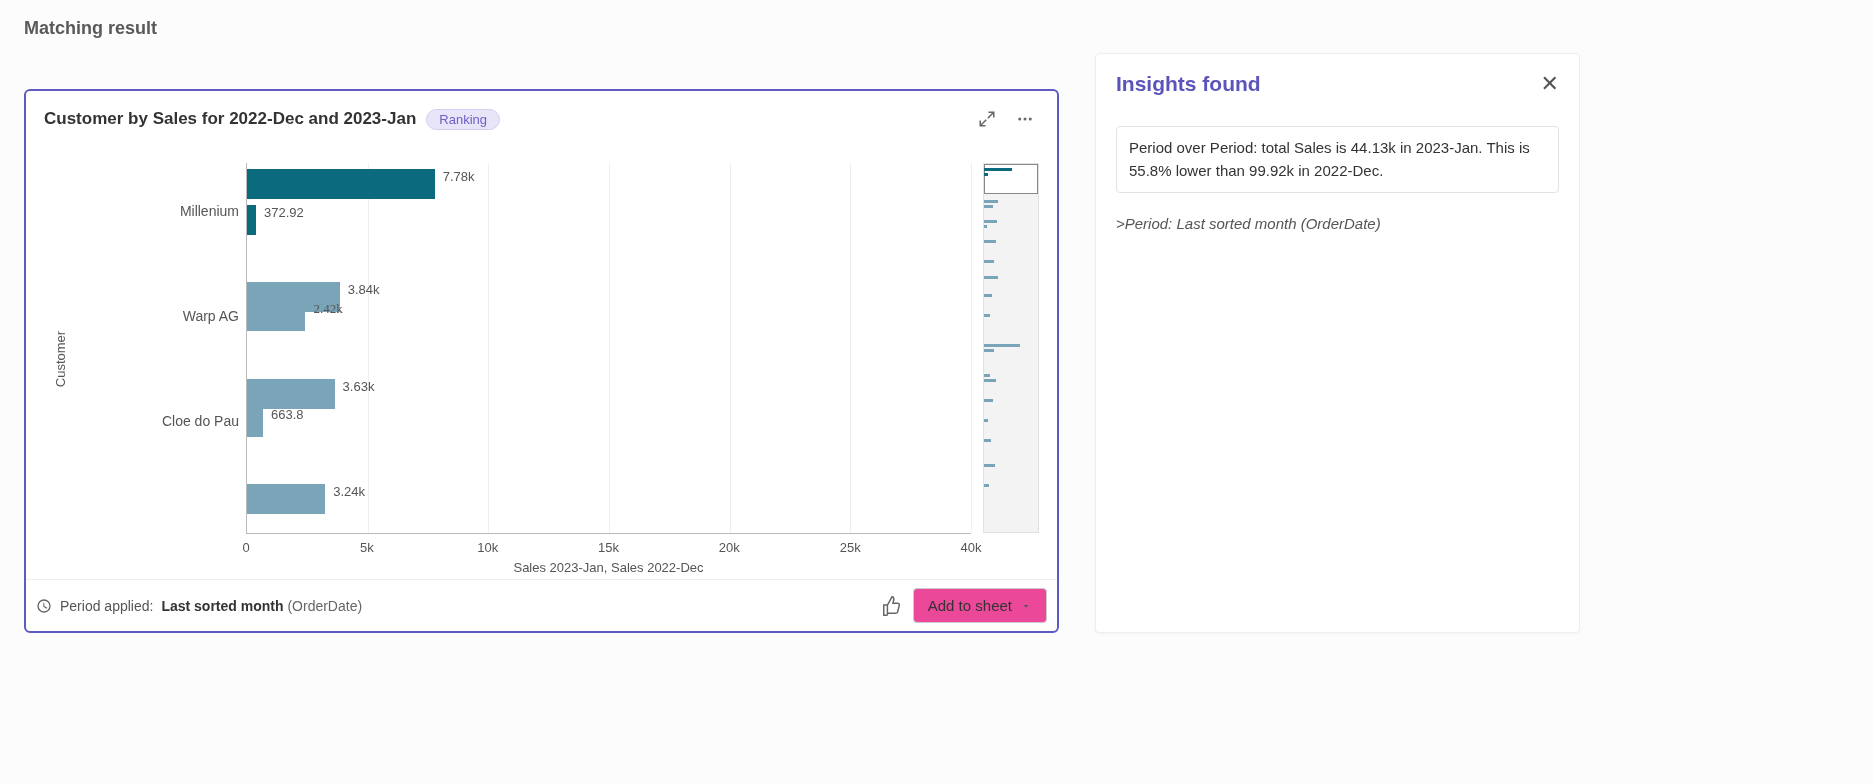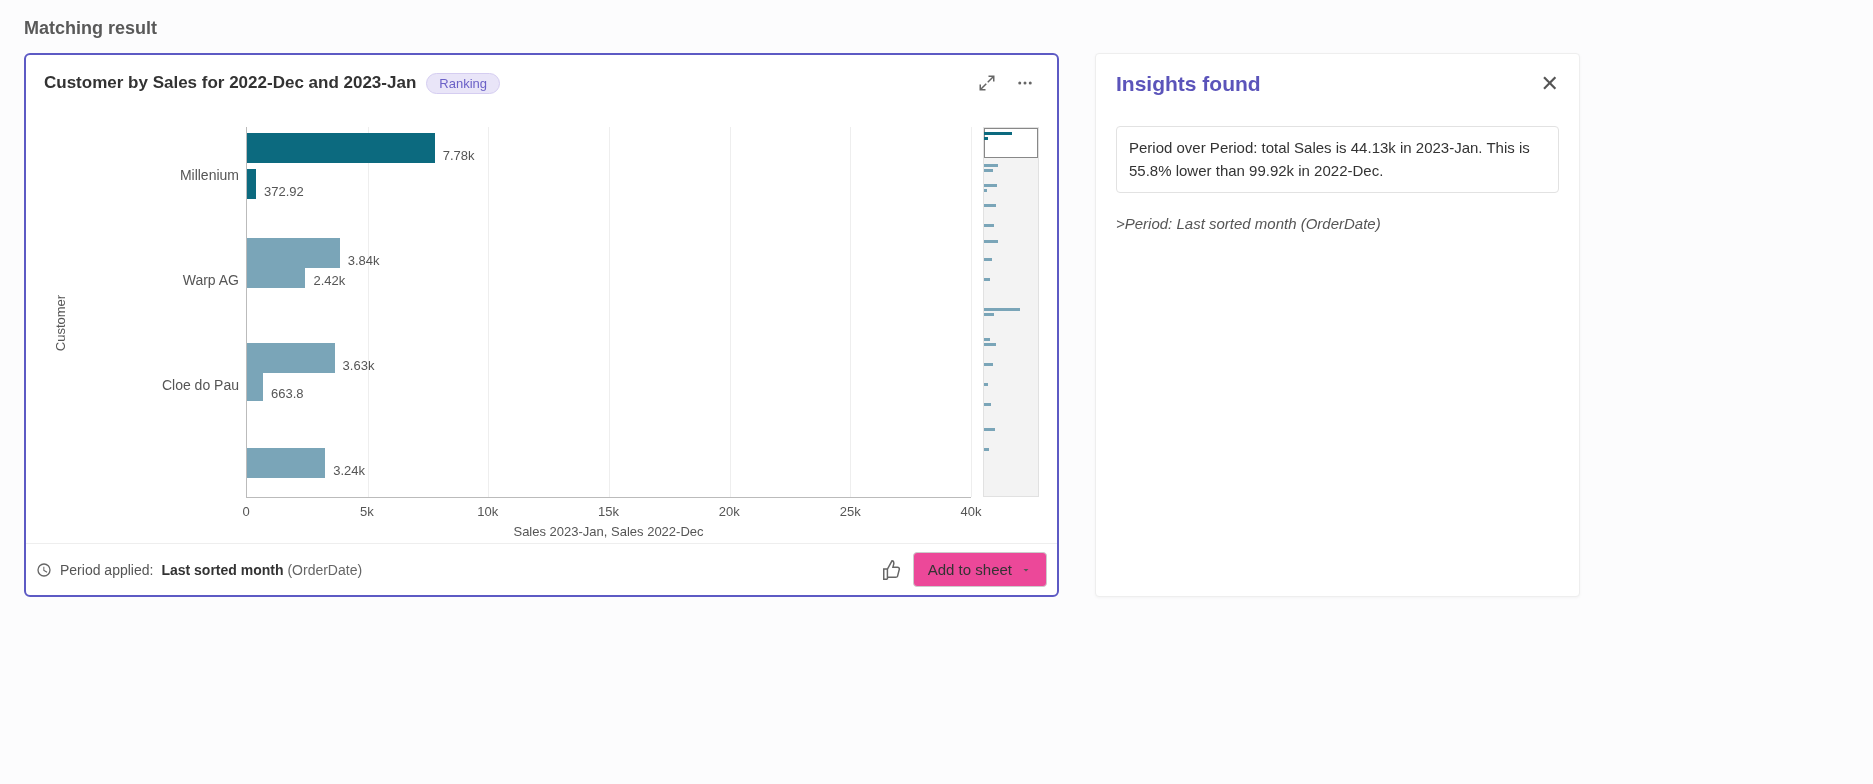--- a/index.html
+++ b/index.html
@@ -23,20 +23,21 @@
     display: flex;
     gap: 36px;
   }
   .card {
     background: #fff;
     border: 2px solid #5d5ac4;
     border-radius: 6px;
     width: 1035px;
     display: flex;
     flex-direction: column;
+    margin-top: 36px;
   }
   .card-header {
     display: flex;
     align-items: center;
     padding: 14px 18px 6px 18px;
     gap: 10px;
   }
   .card-title {
     font-size: 17px;
     font-weight: 600;
@@ -86,21 +87,21 @@
   .rows { position:absolute; left:0; right:0; top:0; }
   .group { position:absolute; left:0; right:0; height:88px; }
   .group-label {
     position:absolute; right: 100%; width:170px;
     text-align:right; padding-right: 8px;
     font-size:14px; color:#555;
     top: 48px; transform: translateY(-50%);
   }
   .bar-row {
     position:absolute; left:0; height:30px;
-    display:flex; align-items:flex-end;
+    display:flex; align-items:flex-start;
   }
   .bar { height:100%; }
   .bar-label {
     margin-left: 8px; font-size:13px; color:#555; white-space:nowrap;
   }
   .x-axis {
     position:relative; height:40px;
     border-top:1px solid #bbb;
     margin-left:170px;
   }
@@ -221,25 +222,25 @@
                       <div class="bar" style="background: rgb(12, 106, 127); width: 187.733px;"></div>
                       <div class="bar-label">7.78k</div>
                     </div>
                     <div class="bar-row" style="top: 42px; height: 30px; width: 100%;">
                       <div class="bar" style="background: rgb(12, 106, 127); width: 8.9776px;"></div>
                       <div class="bar-label">372.92</div>
                     </div>
                   </div>
                   <div class="group" style="top: 105px;">
                     <div class="group-label">Warp AG</div>
-                    <div class="bar-row" style="top: 6px; height: 30px; width: 100%;">
+                    <div class="bar-row" style="top: 14px; height: 30px; width: 100%;">
                       <div class="bar" style="background: rgb(122, 165, 184); width: 92.672px;"></div>
                       <div class="bar-label">3.84k</div>
                     </div>
-                    <div class="bar-row" style="top: 26px; height: 30px; width: 100%;">
+                    <div class="bar-row" style="top: 33px; height: 30px; width: 100%; font-family: Liberation Serif, serif;">
                       <div class="bar" style="background: rgb(122, 165, 184); width: 58.4268px;"></div>
                       <div class="bar-label">2.42k</div>
                     </div>
                   </div>
                   <div class="group" style="top: 210px;">
                     <div class="group-label">Cloe do Pau</div>
                     <div class="bar-row" style="top: 6px; height: 30px; width: 100%;">
                       <div class="bar" style="background: rgb(122, 165, 184); width: 87.604px;"></div>
                       <div class="bar-label">3.63k</div>
                     </div>

